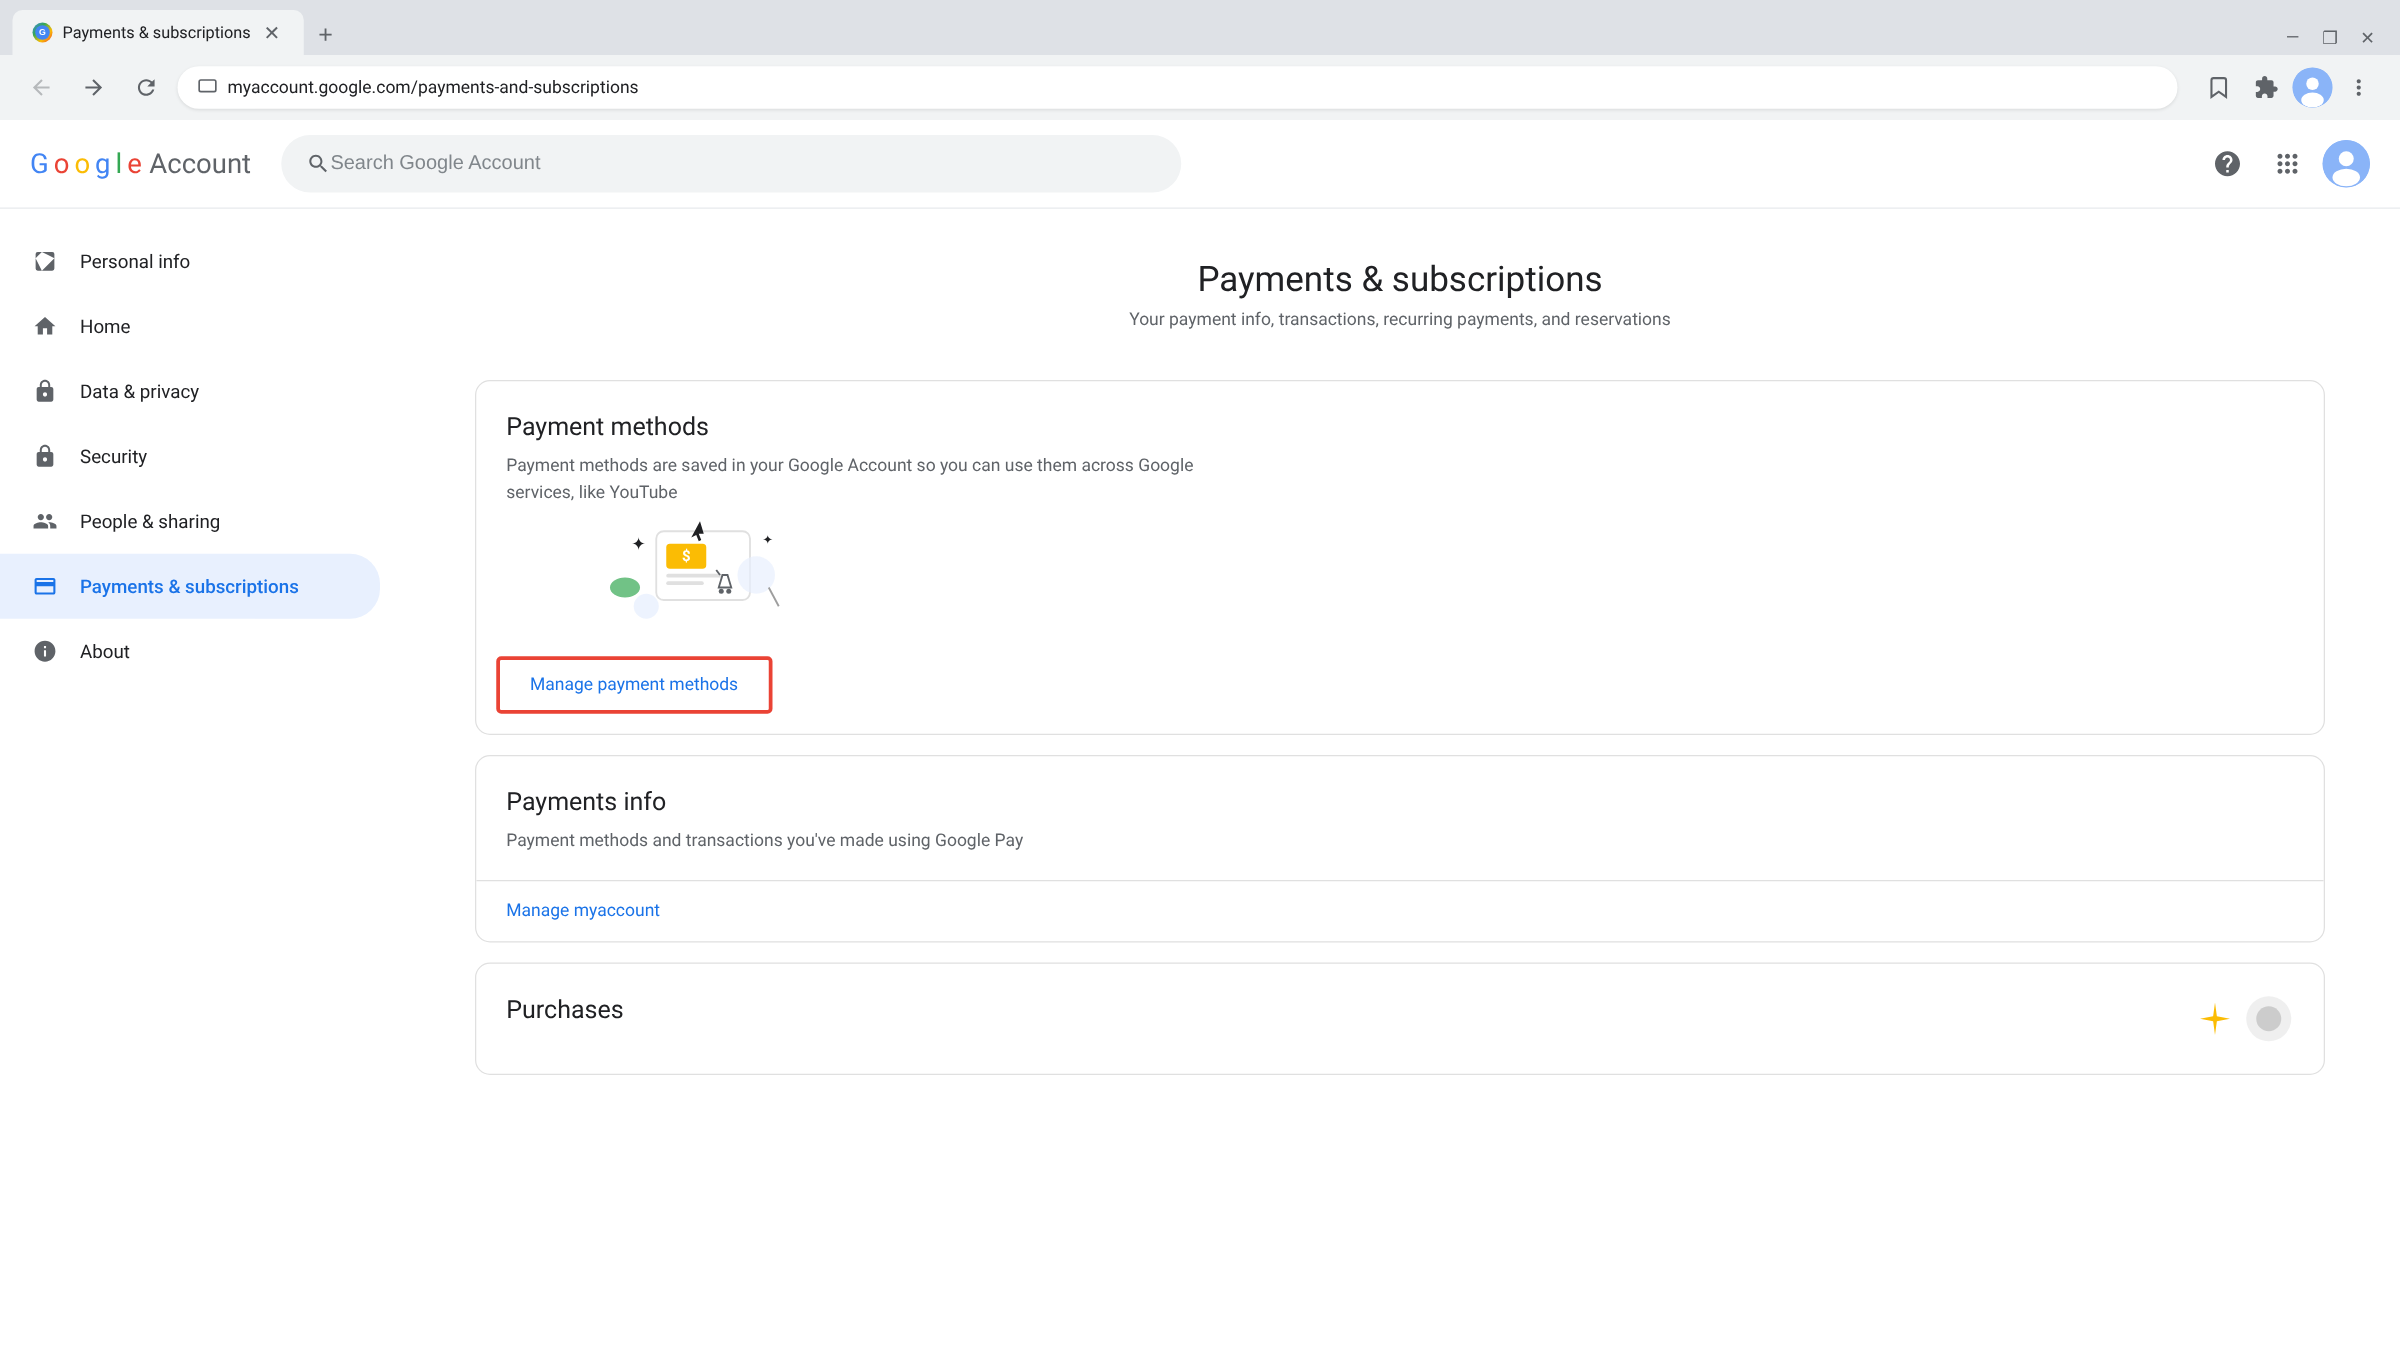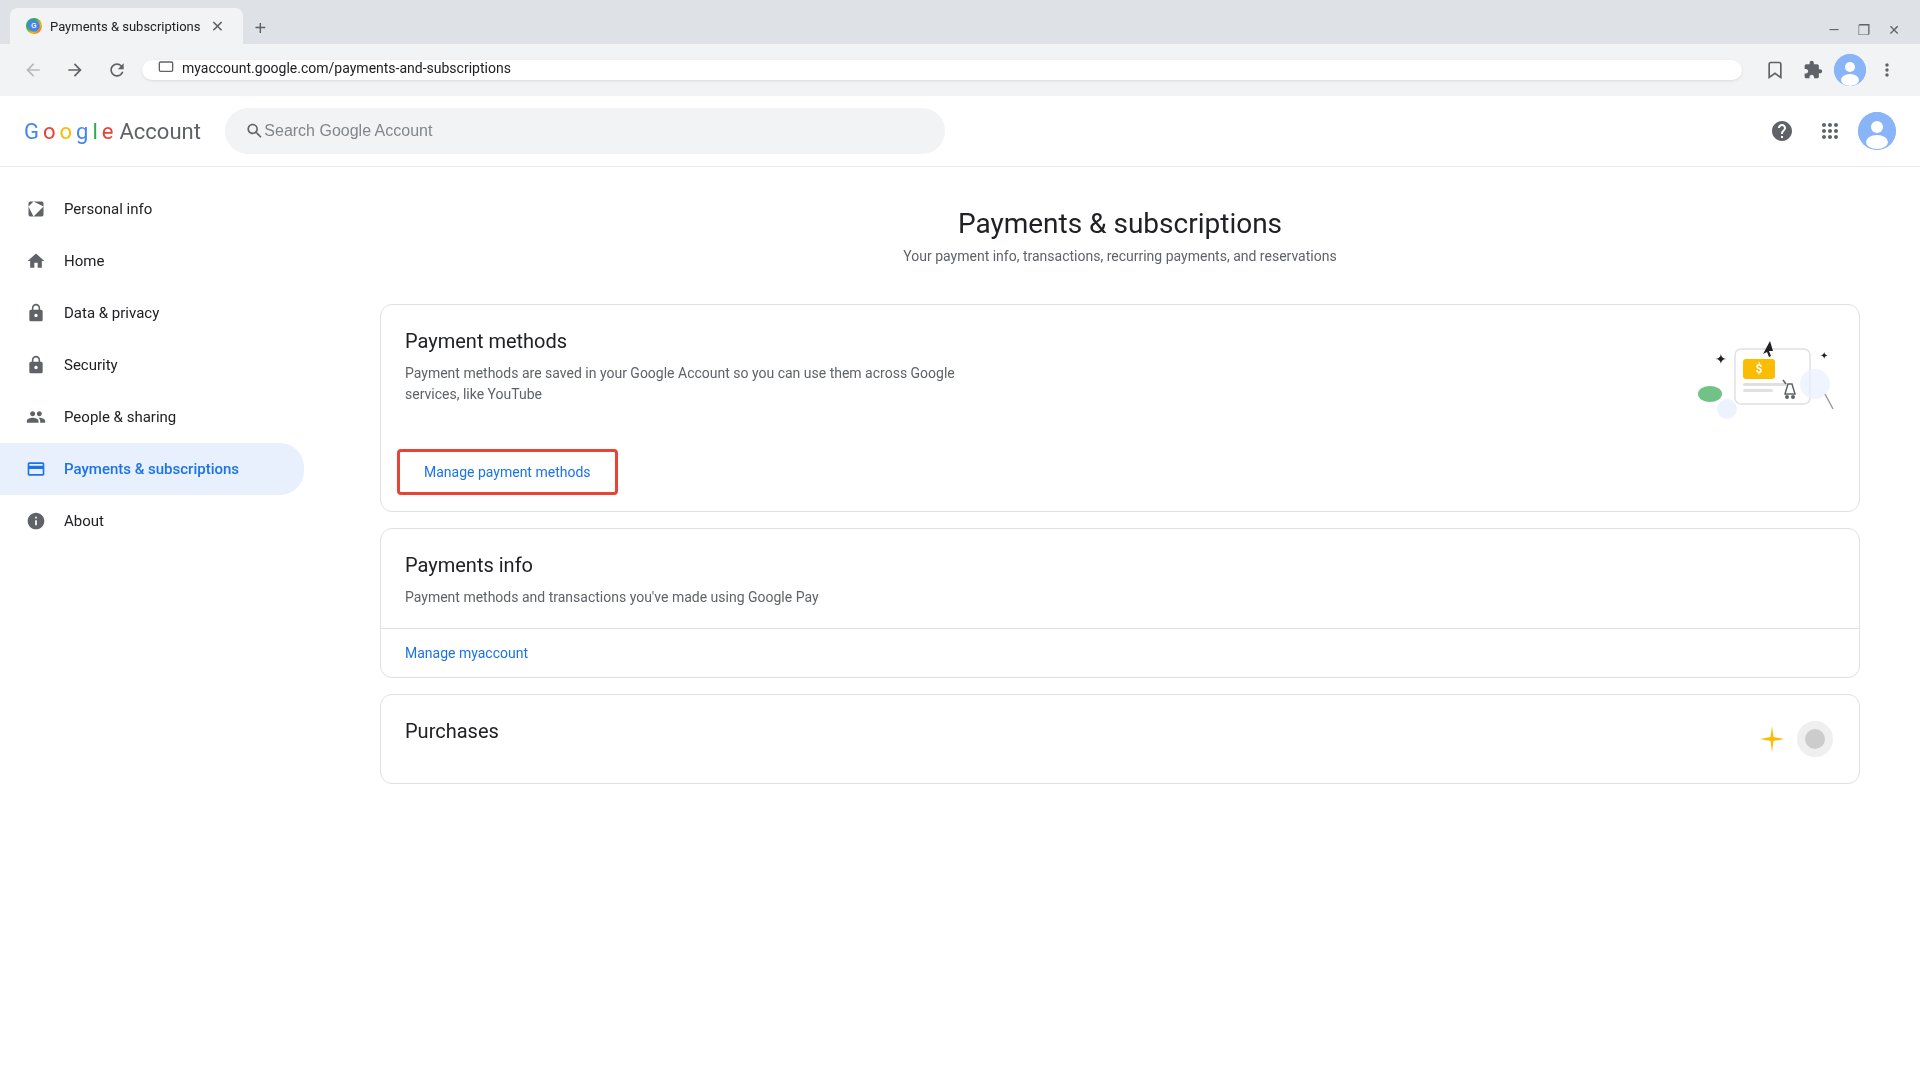--- a/index.html
+++ b/index.html
@@ -9,21 +9,21 @@
     .tab .tab-favicon { width: 16px; height: 16px; border-radius: 50%; background: linear-gradient(135deg, #4285f4, #34a853, #fbbc04, #ea4335); display: flex; align-items: center; justify-content: center; font-size: 8px; color: white; font-weight: bold; }
     .tab-close { margin-left: auto; cursor: pointer; color: #5f6368; font-size: 16px; width: 18px; height: 18px; display: flex; align-items: center; justify-content: center; border-radius: 50%; }
     .new-tab { background: transparent; border: none; color: #5f6368; font-size: 20px; cursor: pointer; padding: 4px 8px; margin-left: 4px; display: flex; align-items: center; }
     .window-controls { margin-left: auto; display: flex; align-items: center; gap: 2px; padding-right: 12px; }
     .window-btn { width: 28px; height: 28px; border-radius: 50%; display: flex; align-items: center; justify-content: center; cursor: pointer; font-size: 14px; color: #5f6368; }
 
     
     .nav-bar { display: flex; align-items: center; padding: 8px 16px; background: #f1f3f4; gap: 8px; height: 52px; }
     .nav-btn { width: 34px; height: 34px; border-radius: 50%; display: flex; align-items: center; justify-content: center; cursor: pointer; color: #5f6368; font-size: 18px; }
     .nav-btn.disabled { opacity: 0.4; cursor: default; }
-    .address-bar { flex: 1; background: #fff; border-radius: 24px; height: 20px; display: flex; padding: 0 16px; gap: 8px; font-size: 14px; color: #202124; box-shadow: 0 1px 3px rgba(0,0,0,0.1); }
+    .address-bar { flex: 1; background: #fff; border-radius: 24px; height: 34px; display: flex; align-items: center; padding: 0 16px; gap: 8px; font-size: 14px; color: #202124; box-shadow: 0 1px 3px rgba(0,0,0,0.1); }
     .nav-icons-right { display: flex; align-items: center; gap: 4px; margin-left: 8px; }
     .nav-icon { width: 34px; height: 34px; border-radius: 50%; display: flex; align-items: center; justify-content: center; cursor: pointer; color: #5f6368; font-size: 18px; }
     .profile-avatar { width: 32px; height: 32px; border-radius: 50%; background: #8ab4f8; display: flex; align-items: center; justify-content: center; overflow: hidden; cursor: pointer; }
 
     
     .app-container { display: flex; flex-direction: column; }
     .header { display: flex; align-items: center; padding: 12px 24px; background: #fff; gap: 24px; border-bottom: 1px solid #e8eaed; }
     .google-logo { display: flex; align-items: center; gap: 4px; font-size: 22px; font-weight: 400; }
     .logo-g { color: #4285f4; }
     .logo-o1 { color: #ea4335; }
@@ -48,21 +48,21 @@
     .sidebar-item.active { background: #e8f0fe; color: #1a73e8; font-weight: 500; }
     .sidebar-icon { width: 24px; height: 24px; display: flex; align-items: center; justify-content: center; flex-shrink: 0; }
 
     
     .main-content { flex: 1; padding: 40px 60px; overflow-y: auto; }
     .page-title { font-size: 28px; font-weight: 400; color: #202124; text-align: center; margin-bottom: 8px; }
     .page-subtitle { font-size: 14px; color: #5f6368; text-align: center; margin-bottom: 40px; }
 
     
     .card { background: #fff; border: 1px solid #e0e0e0; border-radius: 12px; margin-bottom: 16px; overflow: hidden; }
-    .card-header { display: flex; align-items: flex-start; padding: 24px 24px 20px; justify-content: space-between; }
+    .card-header { display: flex; align-items: flex-start; padding: 24px 24px 20px; justify-content: space-between; flex-direction: column; }
     .card-info { flex: 1; }
     .card-title { font-size: 20px; font-weight: 400; color: #202124; margin-bottom: 10px; }
     .card-description { font-size: 14px; color: #5f6368; line-height: 1.5; max-width: 600px; }
     .card-illustration { width: 220px; height: 100px; flex-shrink: 0; display: flex; align-items: center; justify-content: center; }
     .card-link { display: block; padding: 16px 24px; font-size: 14px; color: #1a73e8; text-decoration: none; border-top: 1px solid #e0e0e0; cursor: pointer; }
     .manage-link { display: inline-block; padding: 12px 24px; font-size: 14px; color: #1a73e8; text-decoration: none; cursor: pointer; border: 3px solid #ea4335; border-radius: 4px; background: #fff; }
   </style>
 </head>
 <body>
 

